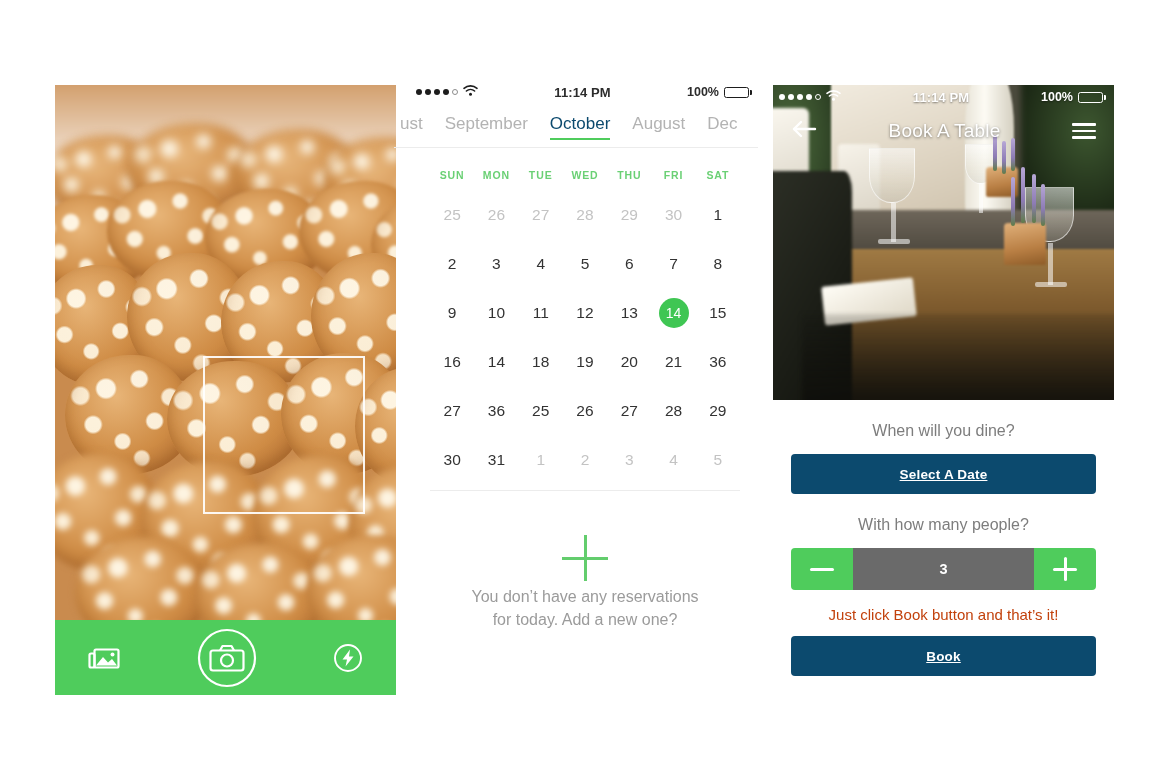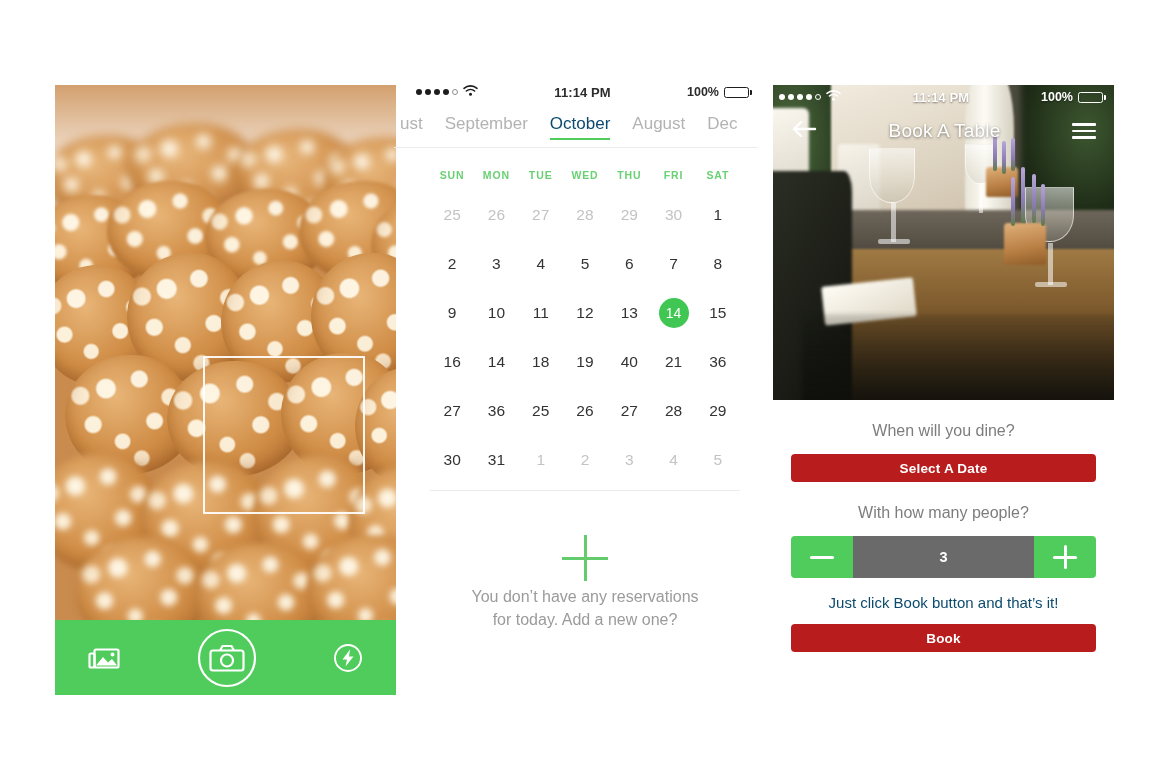--- a/index.html
+++ b/index.html
@@ -240,40 +240,41 @@
     color: #fff;
   }
   .hero-nav .nav-title { color: #fff; font-size: 19px; text-shadow: 0 1px 3px rgba(0,0,0,.5); }
   .hero-nav .burger i { background: #fff; }
 
   .book-body { padding: 0 18px; }
   .b-label {
     text-align: center; font-size: 16px; color: #7d7d7d; padding: 22px 0 14px 0;
   }
   .btn-green {
-    height: 28px; background: #b91c1c; border-radius: 4px;
+    height: 40px; background: #0c4a6e; border-radius: 4px;
     display: flex; align-items: center; justify-content: center;
     color: #fff; font-size: 13.5px; font-weight: 700; letter-spacing: .2px;
     border: none; width: 100%; cursor: pointer;
     font-family: "Liberation Sans", sans-serif;
+    text-decoration: underline;
   }
   .stepper { display: flex; height: 42px; border-radius: 4px; overflow: hidden; }
   .step-btn {
     width: 62px; background: #4fcc5c; display: flex; align-items: center; justify-content: center;
     cursor: pointer;
   }
   .step-val {
     flex: 1; background: #6a6a6a; display: flex; align-items: center; justify-content: center;
     color: #fff; font-size: 14.5px; font-weight: 700;
   }
   .sign { position: relative; width: 24px; height: 24px; }
   .sign::before { content:""; position: absolute; left: 0; top: 10.5px; width: 24px; height: 3px; background: #fff; border-radius: 2px; }
   .sign.plus::after { content:""; position: absolute; top: 0; left: 10.5px; width: 3px; height: 24px; background: #fff; border-radius: 2px; }
   .sign.plus::before { left: 0; top: 10.5px; width: 24px; height: 3px; background: #fff; }
-  .b-note { text-align: center; font-size: 15px; color: #0c4a6e; padding: 16px 0 13px 0; }
+  .b-note { text-align: center; font-size: 15px; color: #c2410c; padding: 16px 0 13px 0; }
 </style>
 </head>
 <body>
 
 <div class="canvas">
 
   <div class="panel-camera">
     <div class="food-photo">
       <div class="food-bg"></div>
       <div class="plate-sheen"></div>
@@ -463,21 +464,21 @@
         <div class="cal-cell">
             <span>14</span>
           </div>
         <div class="cal-cell">
             <span>18</span>
           </div>
         <div class="cal-cell">
             <span>19</span>
           </div>
         <div class="cal-cell">
-            <span>40</span>
+            <span>20</span>
           </div>
         <div class="cal-cell">
             <span>21</span>
           </div>
         <div class="cal-cell">
             <span>36</span>
           </div>
       </div>
 
       <div class="cal-row cal-week">

